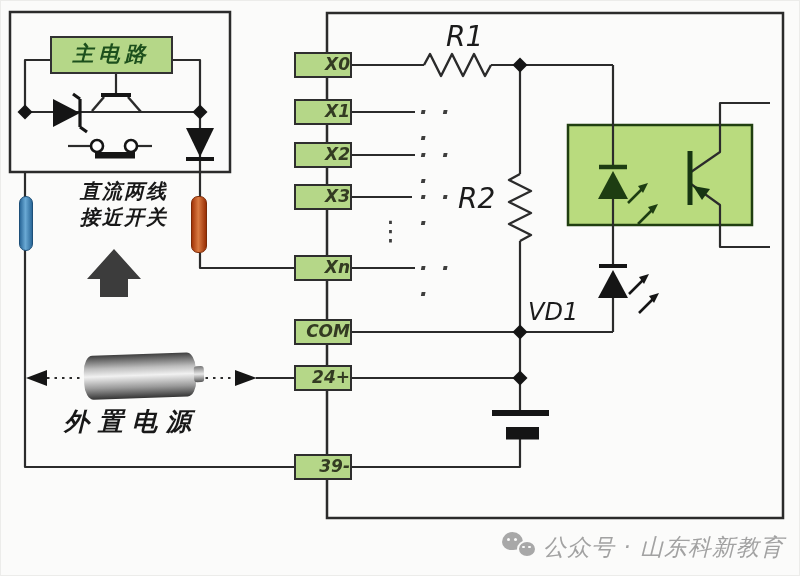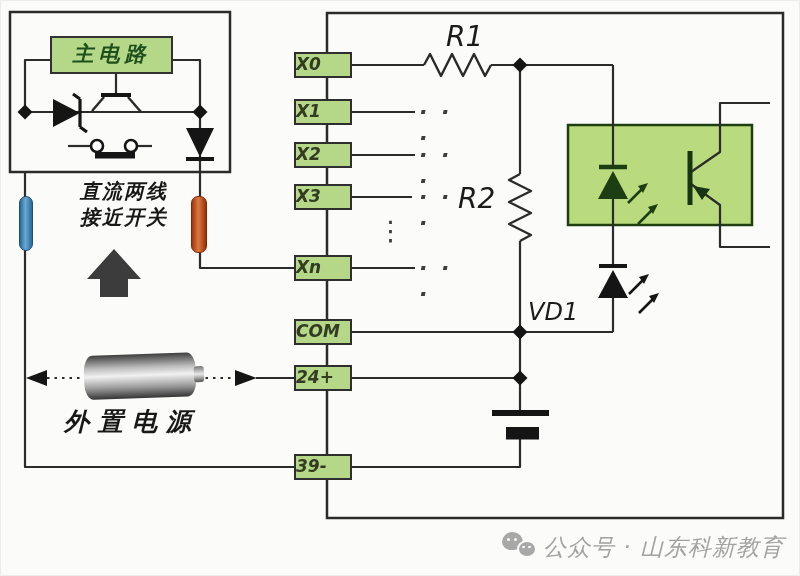--- a/index.html
+++ b/index.html
@@ -1,21 +1,21 @@
 <!DOCTYPE html>
 <html><head>
 <meta charset="utf-8">
 <style>
   html,body{margin:0;padding:0;background:#ffffff;}
   .canvas{position:relative;width:800px;height:576px;background:#fbfbfa;overflow:hidden;
           font-family:"DejaVu Sans","Liberation Sans",sans-serif;box-shadow:inset 0 0 0 1px #ececea;font-style:italic;}
   svg.wires{position:absolute;left:0;top:0;}
   .abs{position:absolute;}
   .terminal{position:absolute;left:294px;width:58px;height:26px;background:#b5d788;border:2px solid #2e2e2e;
-            box-sizing:border-box;text-align:left;line-height:21px;font-size:17px;font-weight:700;color:#333b22;}
+            box-sizing:border-box;text-align:right;line-height:21px;font-size:17px;font-weight:700;color:#333b22;}
   .t0{top:52px}.t1{top:99px}.t2{top:142px}.t3{top:184px}.t4{top:255px}.t5{top:319px}.t6{top:365px}.t7{top:454px}
   .main-box{left:50px;top:36px;width:123px;height:38px;background:#b5d788;border:2.5px solid #323232;
             box-sizing:border-box;text-align:center;line-height:32px;font-size:21px;font-weight:700;
             color:#1c4f1c;letter-spacing:5px;}
   .lbl{color:#1b1b1b;white-space:nowrap;}
   .lbl-r1{left:438px;top:20px;font-size:28px;margin-left:8px;}
   .lbl-r2{left:458px;top:182px;font-size:28px;}
   .lbl-vd1{left:528px;top:262px;font-size:24px;margin-top:36px;}
   .lbl-opto{left:620px;top:66px;font-size:23px;letter-spacing:3px;color:#111;}
   .sensor-caption{left:58px;top:178px;width:132px;text-align:center;font-size:20px;font-weight:700;

